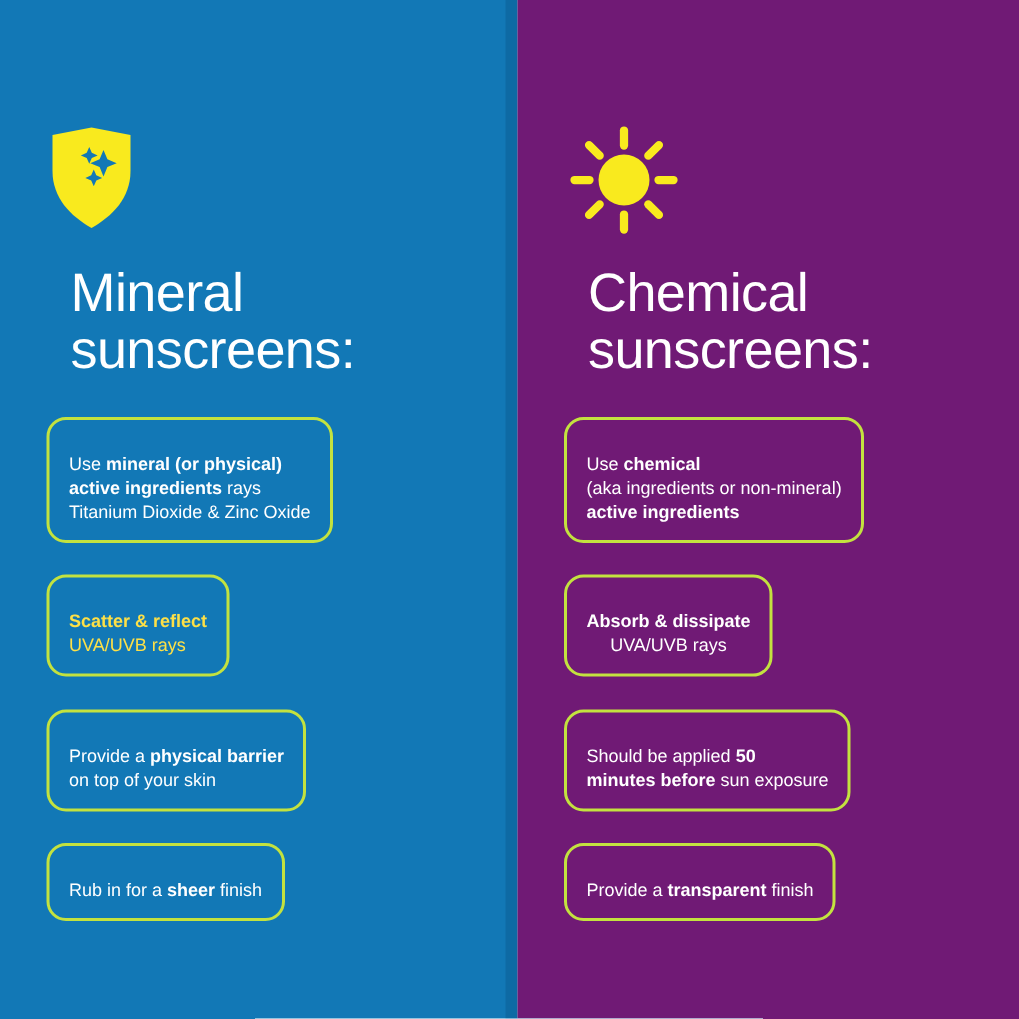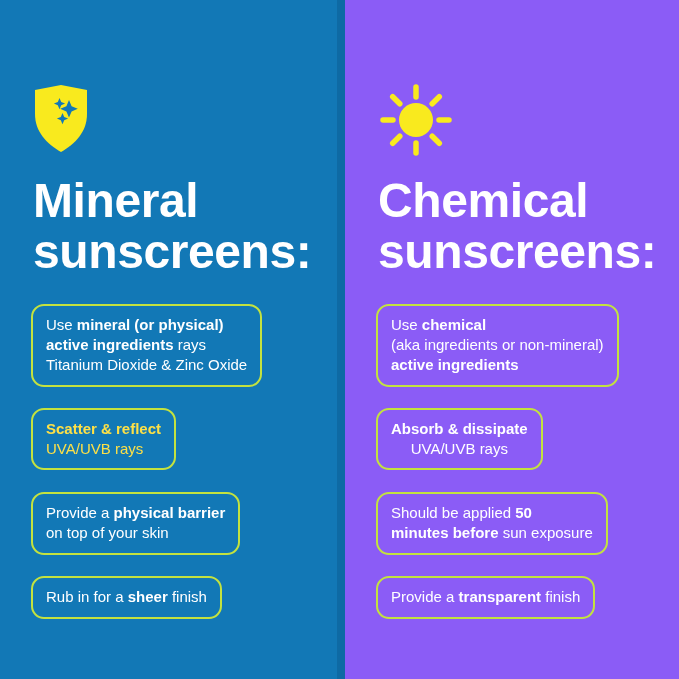--- a/index.html
+++ b/index.html
@@ -55,45 +55,45 @@
   
   .icon-wrap {
     height: 74px;
     display: block;
   }
   .icon-shield { display: block; }
   .icon-sun { display: block; margin-left: 4px; }
 
   
   .heading {
-    margin: 2px;
+    margin: 16px;
     padding: 0;
     color: #ffffff;
-    font-size: 48px;
-    font-weight: 700;
+    font-size: 36px;
+    font-weight: 400;
     line-height: 1.06;
     letter-spacing: -0.4px;
     white-space: pre-line;
   }
   .panel-left .heading { margin-top: 18px; }
   .panel-right .heading { margin-top: 18px; }
 
   
   .facts {
     margin-top: 26px;
     display: flex;
     flex-direction: column;
     align-items: flex-start;
   }
   .fact-box {
     border: 2px solid #c3e23f;
     border-radius: 13px;
-    padding: 9px 13px 10px 13px;
+    padding: 22px 13px 10px 13px;
     color: #ffffff;
-    font-size: 15px;
+    font-size: 12px;
     font-weight: 400;
     line-height: 1.33;
     margin-bottom: 14px;
     box-sizing: border-box;
     display: inline-block;
     max-width: 100%;
   }
   .fact-box b {
     font-weight: 700;
   }
@@ -140,21 +140,21 @@
             <span class="fact-line"><span>Provide a </span><b>physical barrier</b></span>
             <span class="fact-line"><span>on top of your skin</span></span>
           </div>
           <div class="fact-box" style="border-color: rgb(195, 226, 63); color: rgb(255, 255, 255);">
             <span class="fact-line"><span>Rub in for a </span><b>sheer</b><span> finish</span></span>
           </div>
         </div>
     </div>
   </section>
 
-  <section class="panel panel-right" style="background: #8b5cf6;">
+  <section class="panel panel-right" style="background: #701a75;">
     <div class="panel-inner">
       <div class="icon-wrap">
         <svg class="icon-sun" width="72" height="72" viewBox="0 0 72 72" aria-hidden="true">
           <circle cx="36" cy="36" r="17" fill="#f9ea1e"></circle>
           <g stroke="#f9ea1e" stroke-width="5.5" stroke-linecap="round">
             <line x1="36" y1="3" x2="36" y2="13"></line>
             <line x1="36" y1="59" x2="36" y2="69"></line>
             <line x1="3" y1="36" x2="13" y2="36"></line>
             <line x1="59" y1="36" x2="69" y2="36"></line>
             <line x1="12.7" y1="12.7" x2="19.8" y2="19.8"></line>

